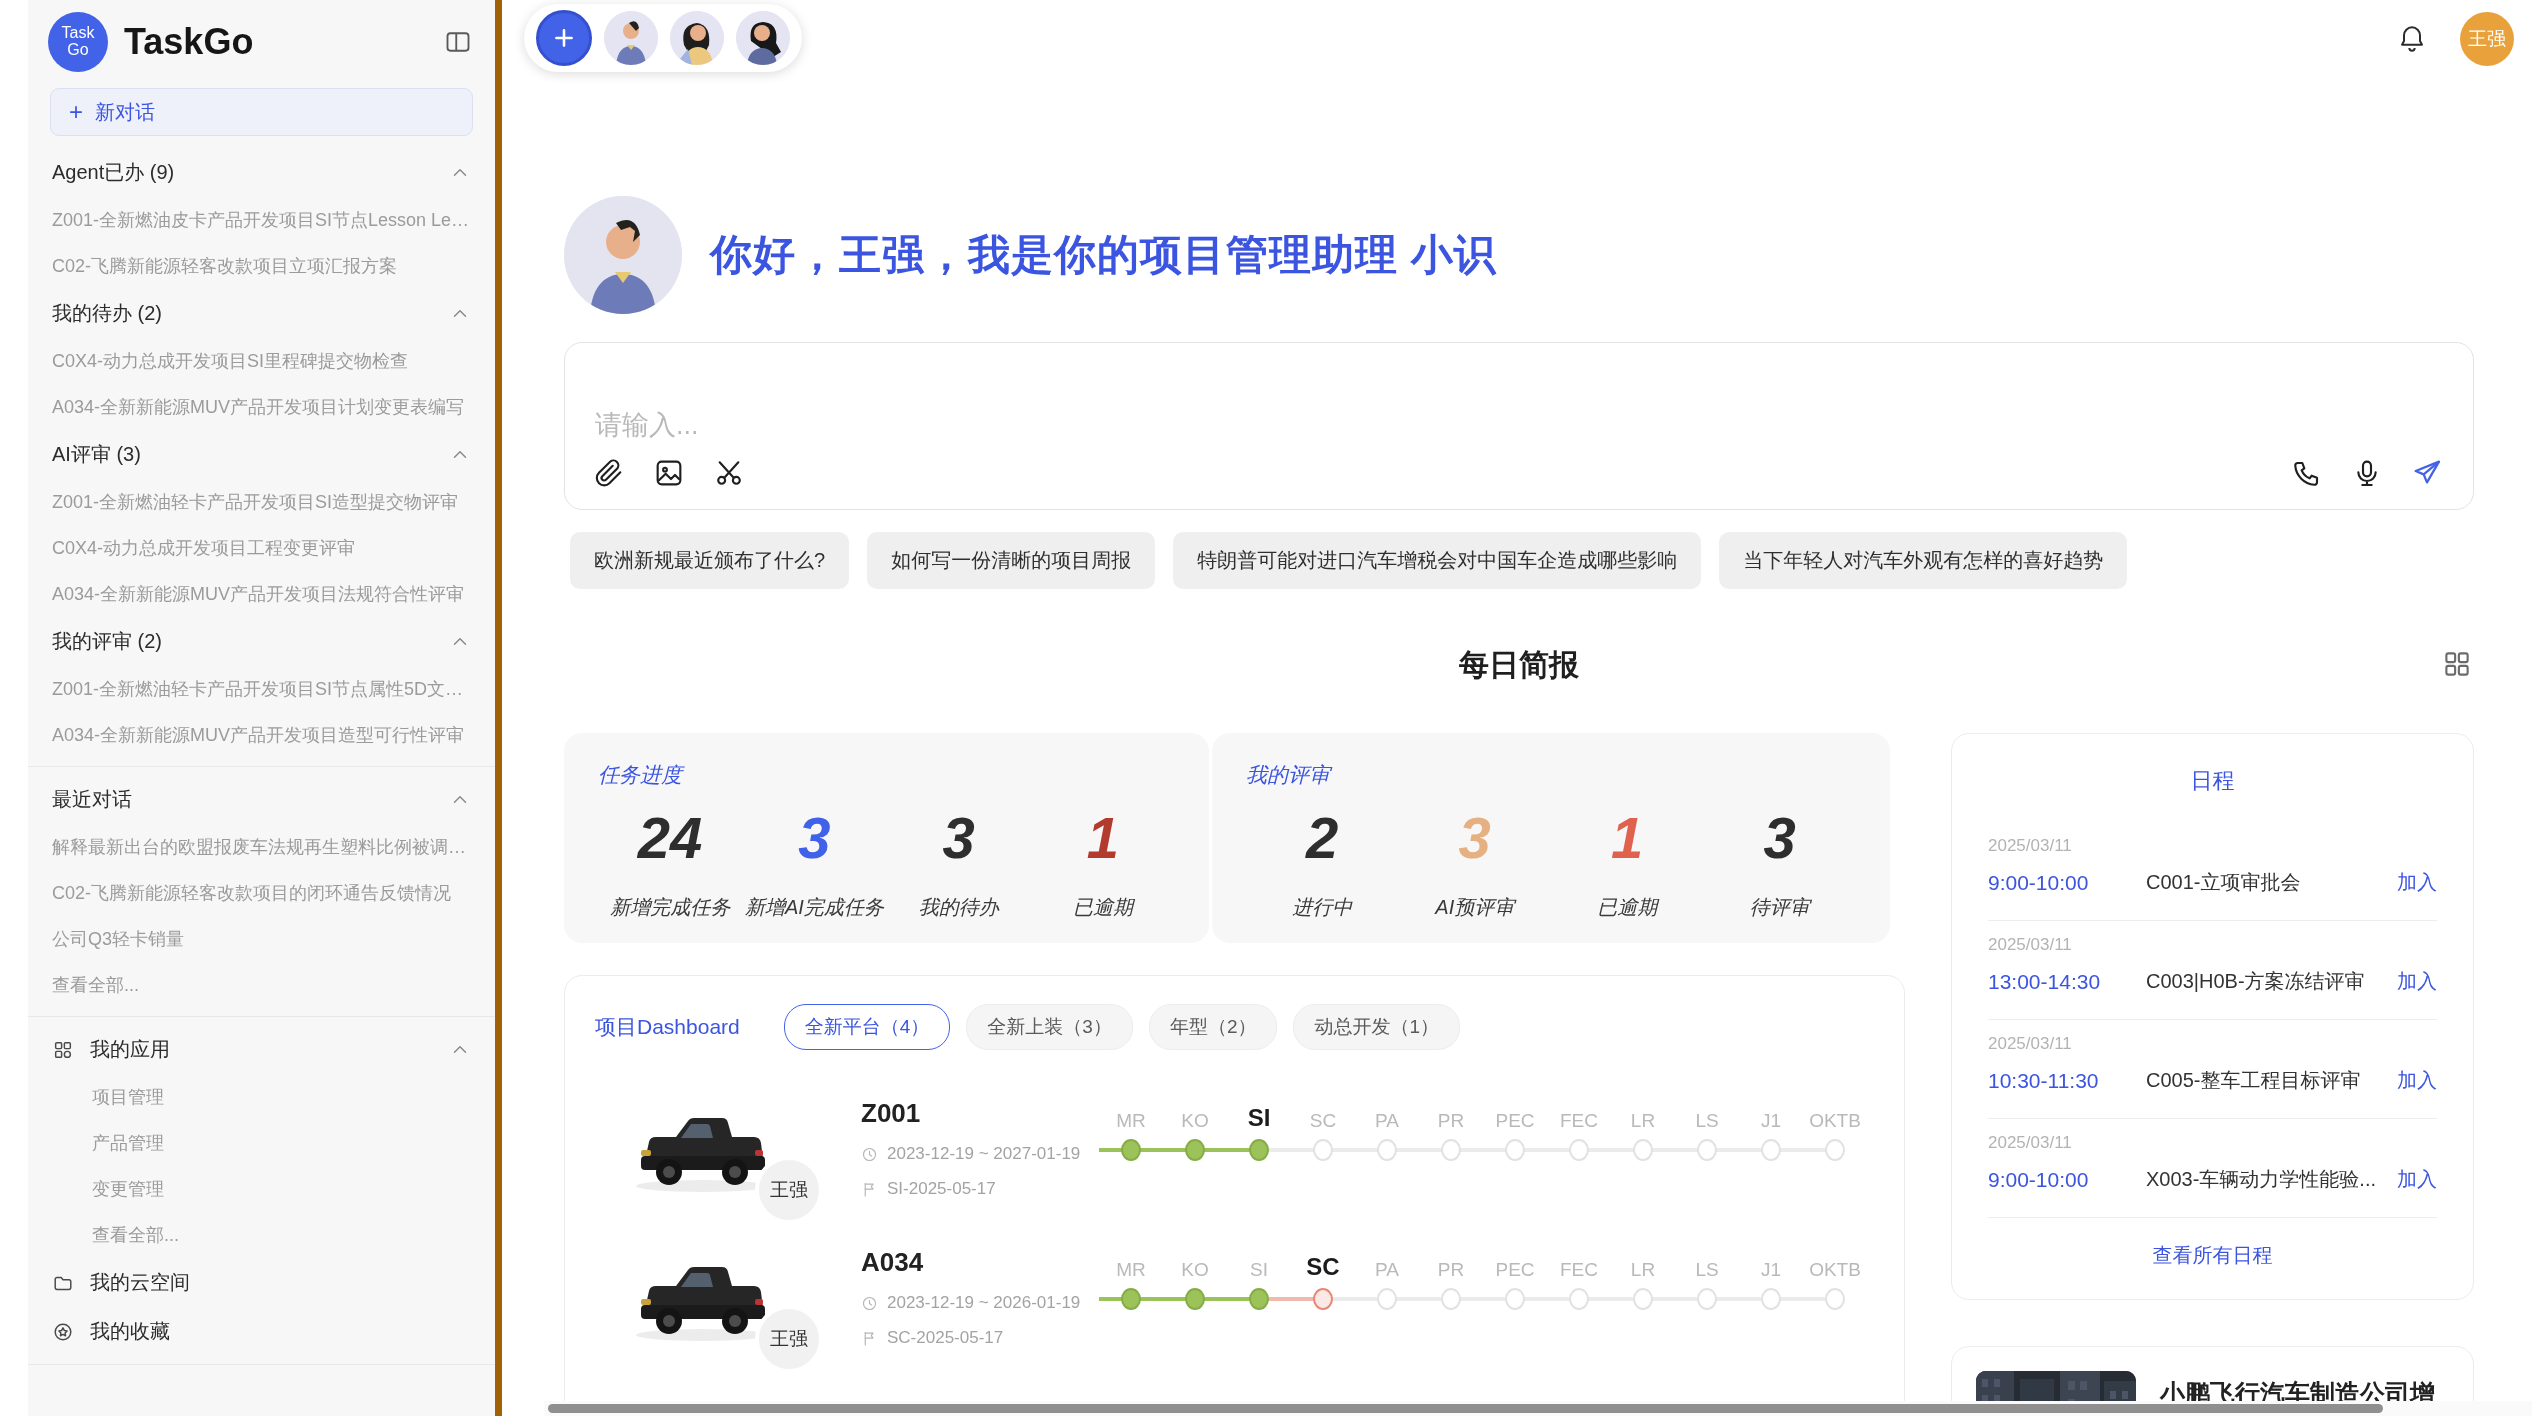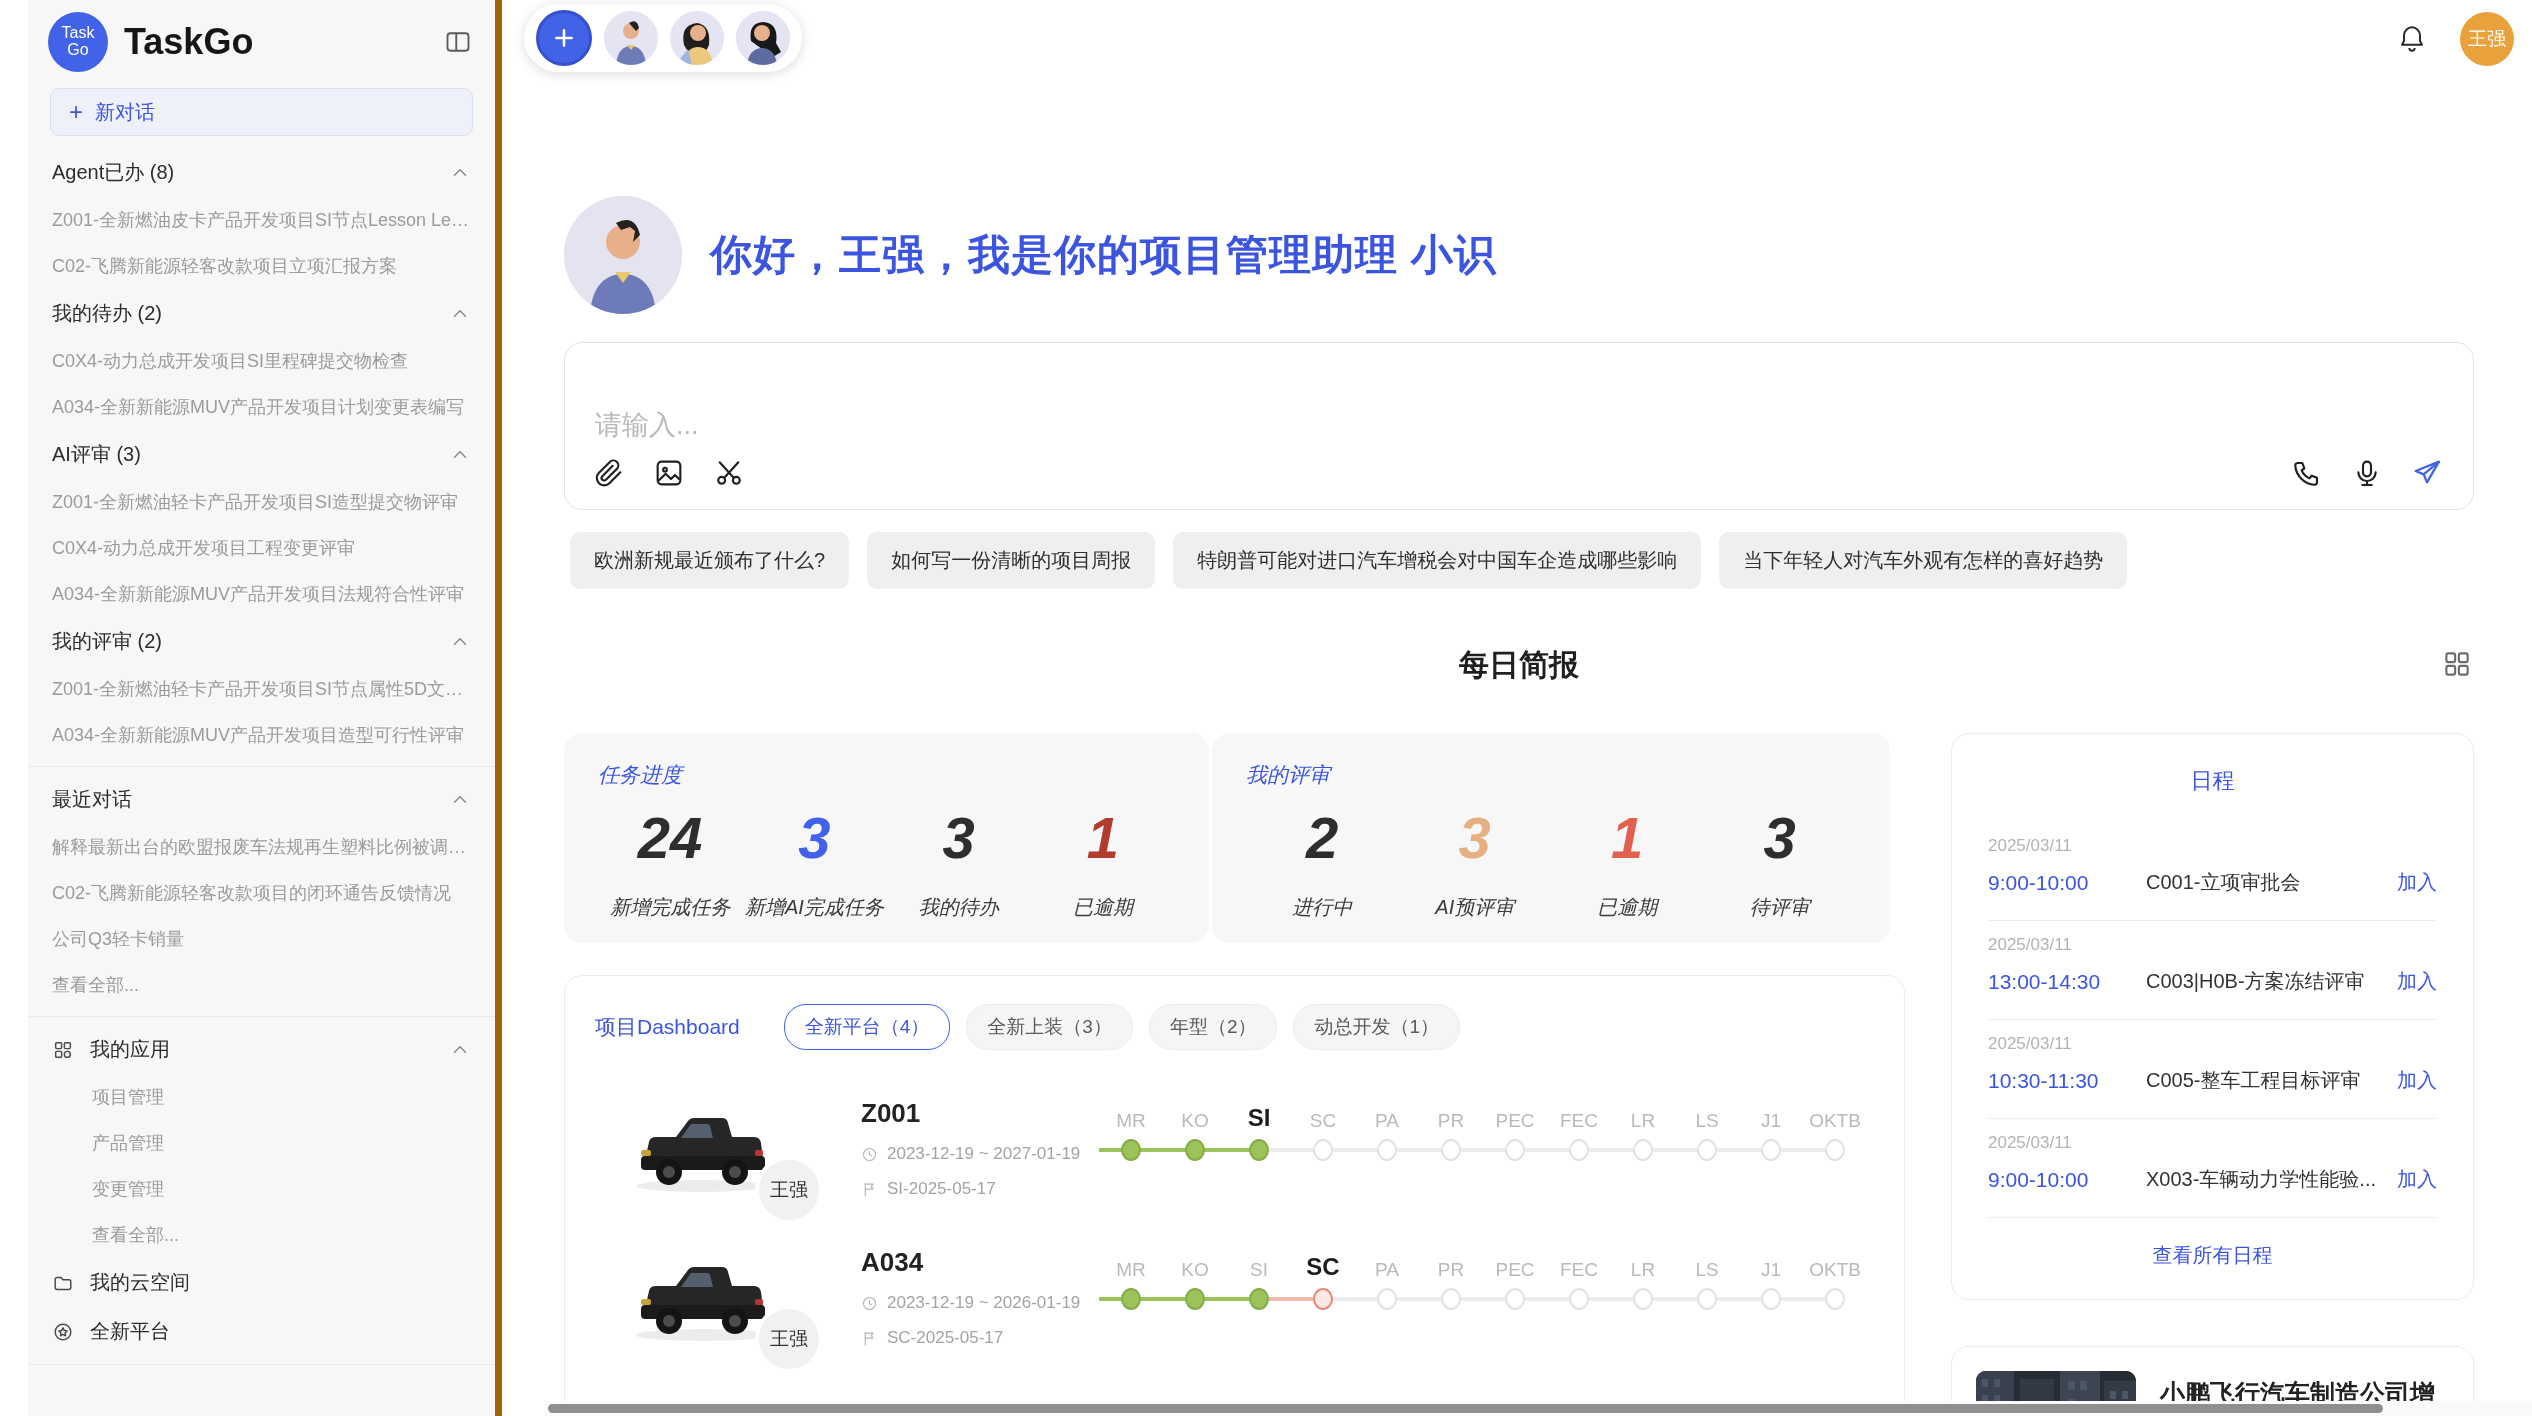--- a/index.html
+++ b/index.html
@@ -145,21 +145,21 @@
       </div>
     </div>
 
     <div class="new-chat-btn">
       <span class="new-chat-plus">+</span>
       <span>新对话</span>
     </div>
 
     <nav class="side-nav" id="side-nav">
         <div class="section-header">
-          <span>Agent已办 (8)</span>
+          <span>Agent已办 (9)</span>
           <span class="chev" style="display: inline-flex; width: 22px; height: 22px; flex-shrink: 0;">
             <svg viewBox="0 0 24 24" width="22" height="22" fill="none" stroke="#8a8a8a" stroke-width="1.6" stroke-linejoin="round" stroke-linecap="round">
               <path d="M6 14.5l6-6 6 6"></path>
             </svg>
           </span>
         </div>
         <div class="side-item">Z001-全新燃油皮卡产品开发项目SI节点Lesson Learn报告</div>
         <div class="side-item">C02-飞腾新能源轻客改款项目立项汇报方案</div>
         <div class="section-header">
           <span>我的待办 (2)</span>
@@ -234,21 +234,21 @@
           </span>
           <span class="row-label">我的云空间</span>
         </div>
         <div class="icon-row">
           <span style="display: inline-flex; width: 22px; height: 22px; flex-shrink: 0;">
             <svg viewBox="0 0 24 24" width="22" height="22" fill="none" stroke="#4a4a4a" stroke-width="1.6" stroke-linejoin="round" stroke-linecap="round">
               <circle cx="12" cy="12" r="8.5"></circle>
               <path d="M12 7.5l1.4 2.8 3.1.5-2.2 2.2.5 3.1-2.8-1.5-2.8 1.5.5-3.1-2.2-2.2 3.1-.5z"></path>
             </svg>
           </span>
-          <span class="row-label">全新平台</span>
+          <span class="row-label">我的收藏</span>
         </div>
         <div class="side-divider"></div>
       </nav>
   </aside>
 
   <main class="main">
 
     <div class="avatar-pill">
       <div class="plus-btn">
         <svg width="26" height="26" viewBox="0 0 24 24">

